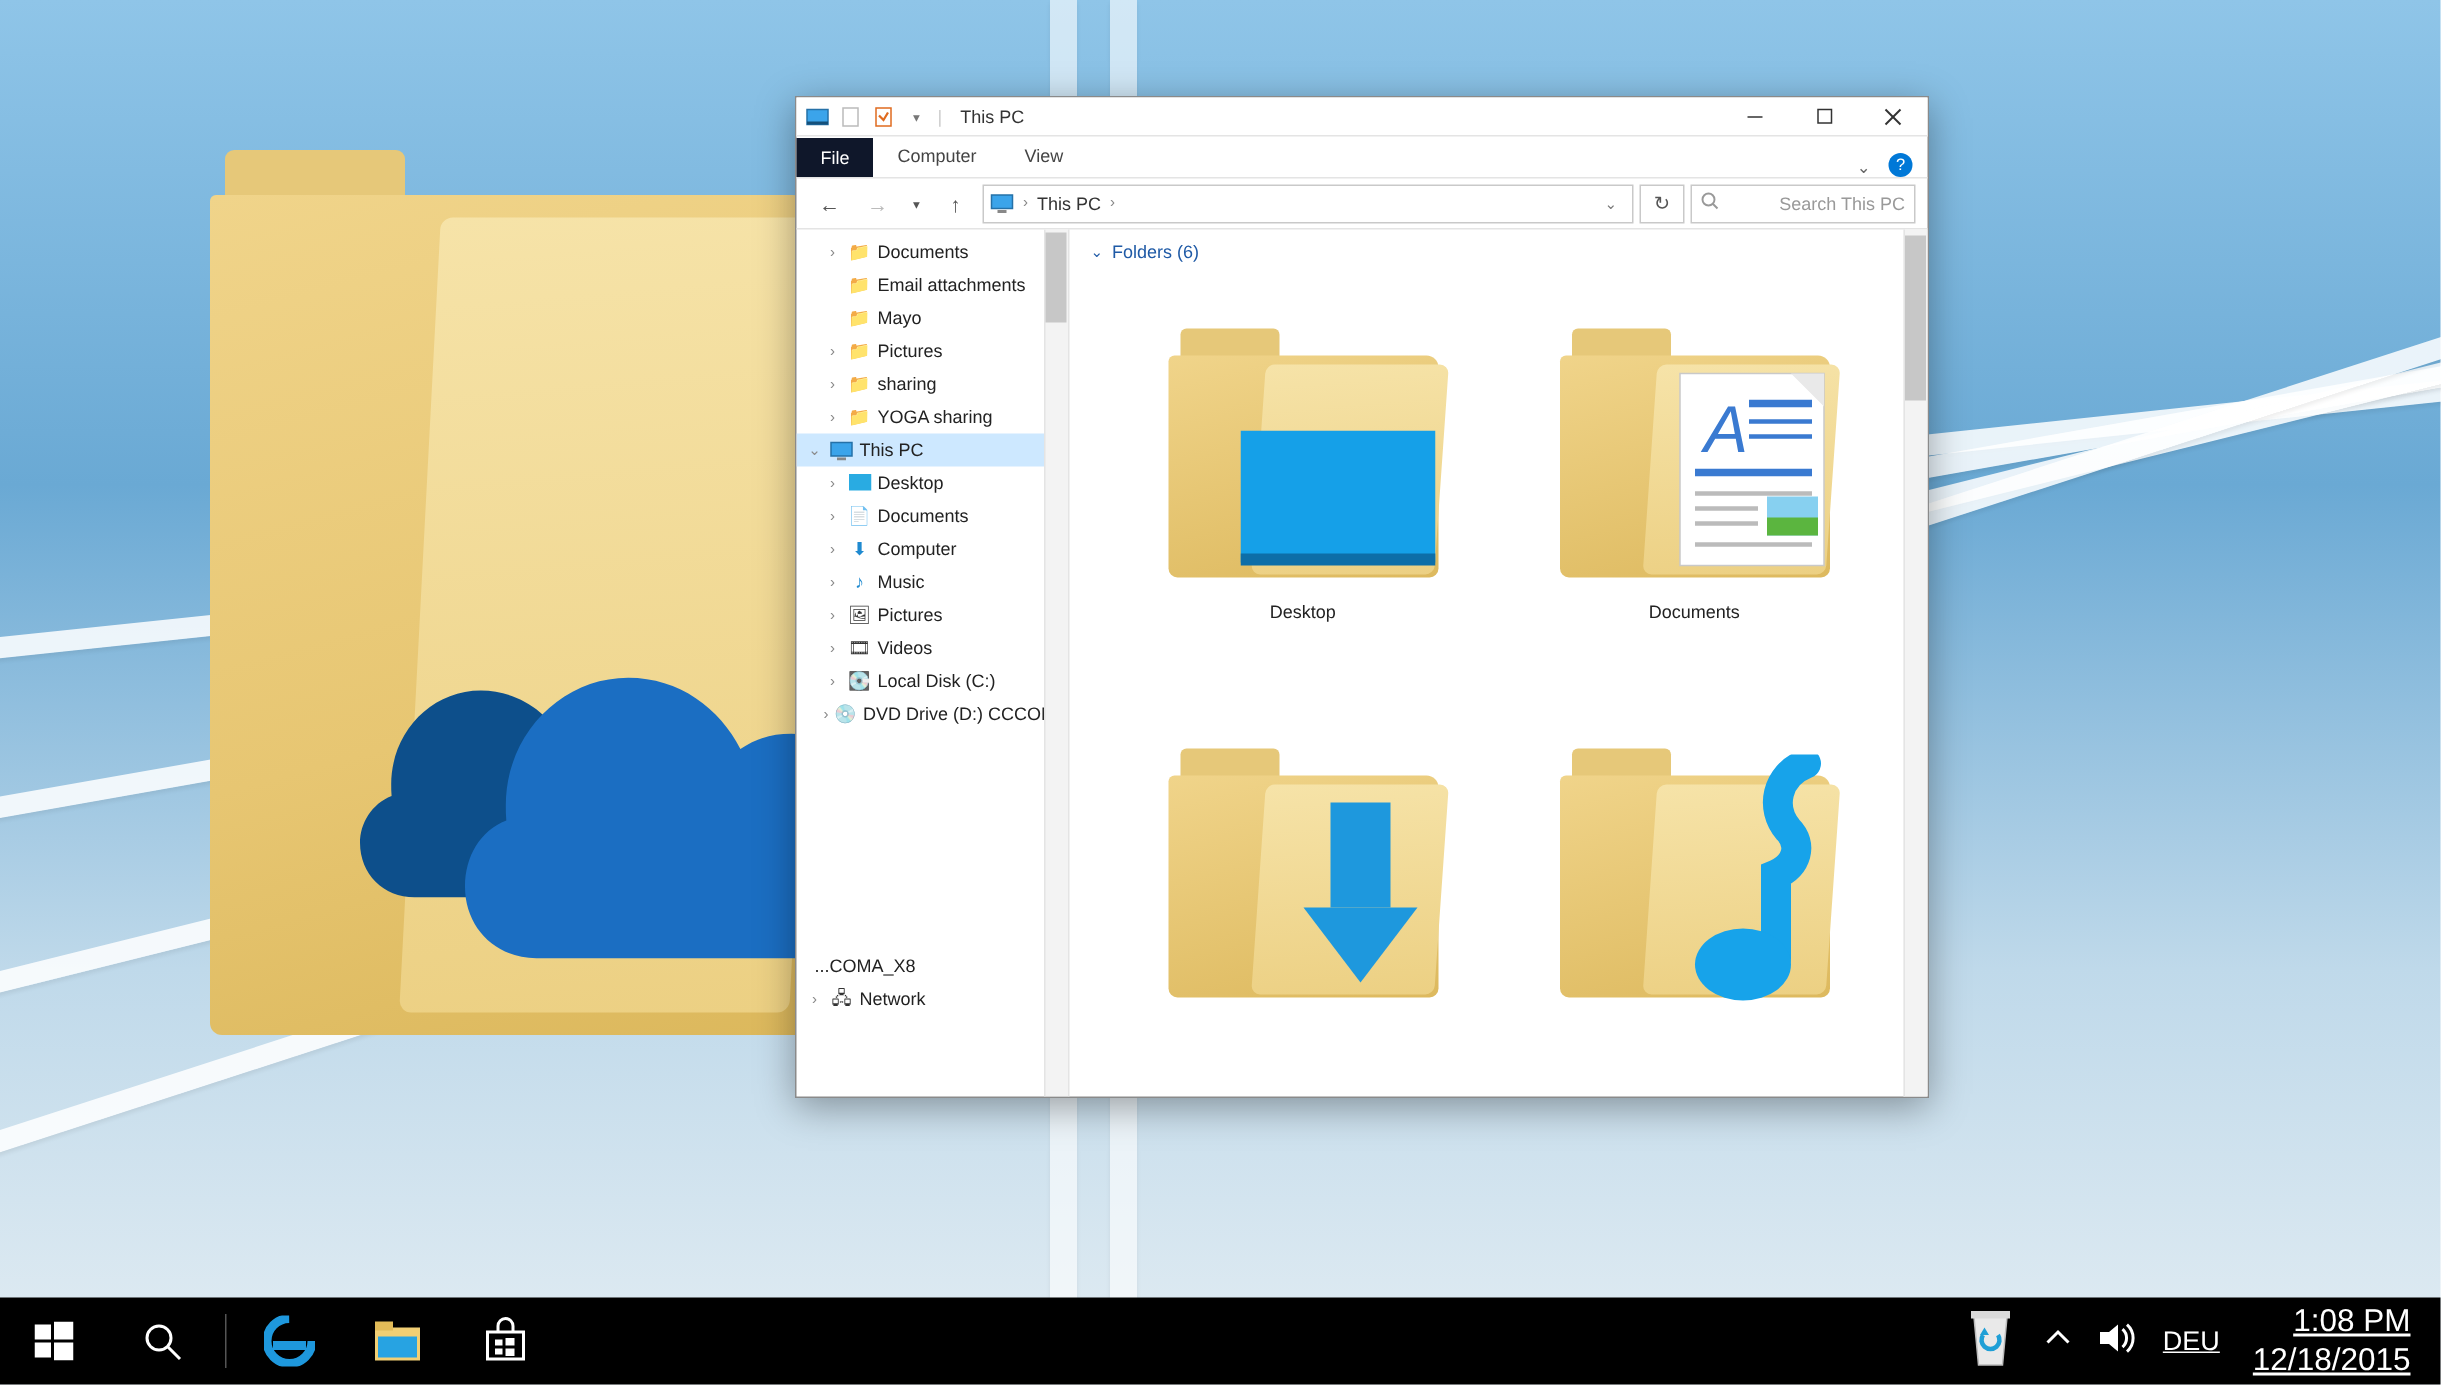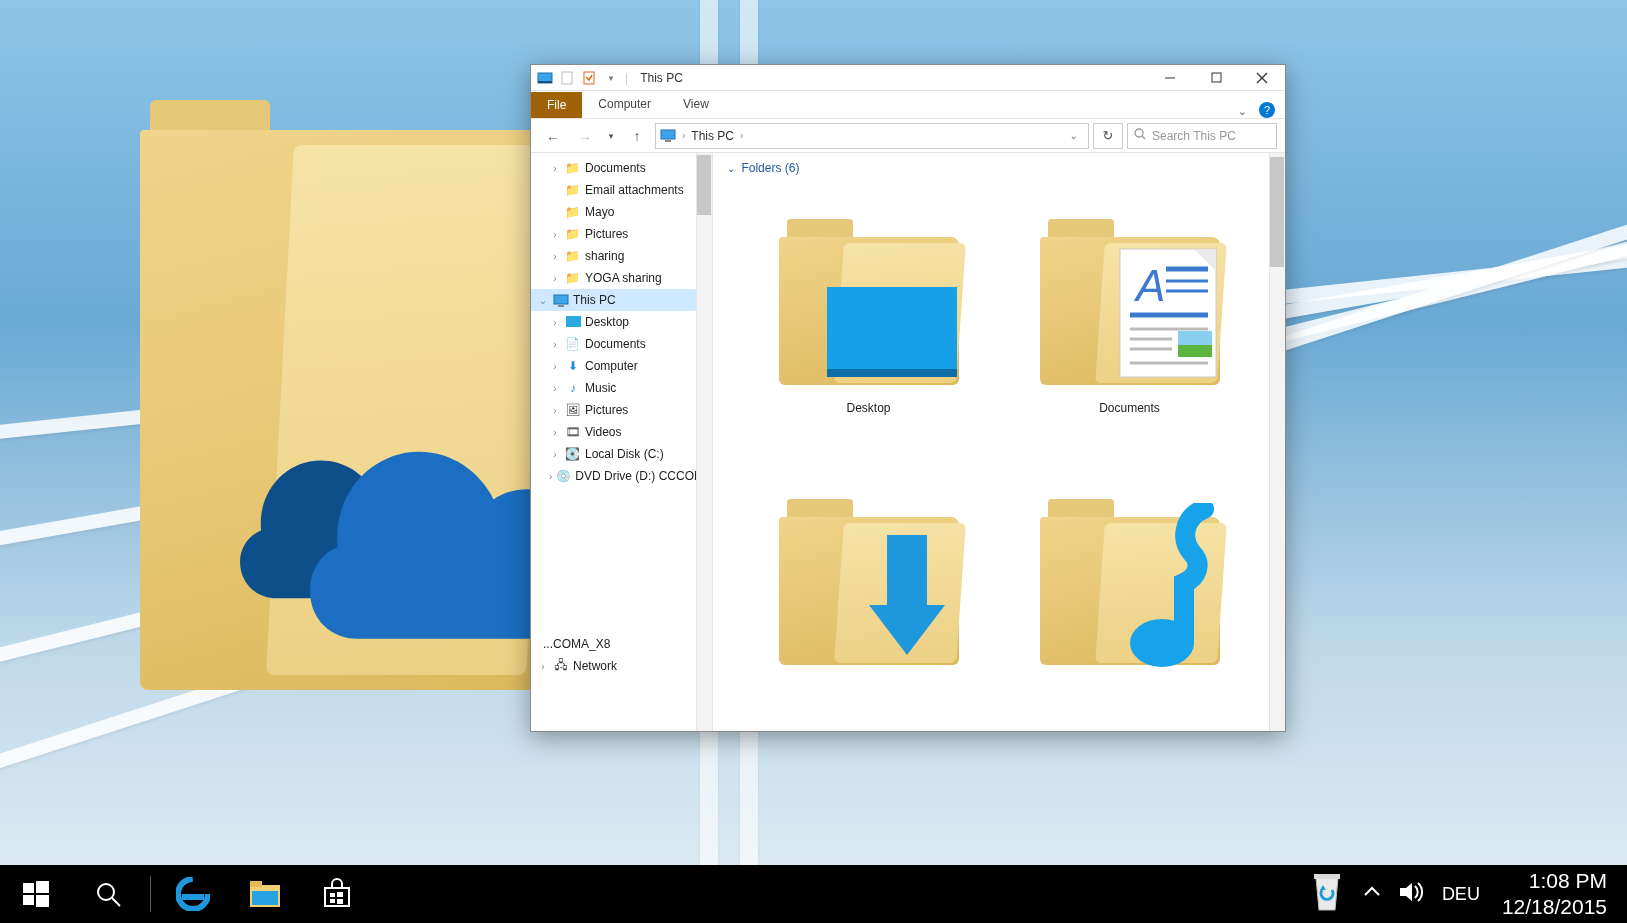--- a/index.html
+++ b/index.html
@@ -30,37 +30,37 @@
 .titlebar { height:26px; display:flex; align-items:center; background:#fff; border-bottom:1px solid #e4e4e4;}
 .titlebar .qat { display:flex; align-items:center; gap:6px; padding:0 6px;}
 .titlebar .qat .ico { width:16px; height:16px; display:flex; align-items:center; justify-content:center;}
 .titlebar .title { padding-left:6px; color:#333;}
 .titlebar .spacer { flex:1;}
 .win-controls { display:flex; height:26px;}
 .win-controls button { width:46px; height:26px; border:none; background:transparent; font-size:13px; cursor:pointer; display:flex; align-items:center; justify-content:center;}
 
 .ribbon-tabs { height:28px; display:flex; align-items:flex-end; border-bottom:1px solid #e4e4e4; padding-right:10px;}
 .ribbon-tabs .tab { height:28px; padding:0 16px; display:flex; align-items:center; font-size:12px; cursor:pointer; color:#444;}
-.ribbon-tabs .tab.file { background:#a16207; color:#fff; font-weight:400; height:26px; margin-top:2px;}
+.ribbon-tabs .tab.file { background:#0f172a; color:#fff; font-weight:400; height:26px; margin-top:2px;}
 .ribbon-tabs .spacer { flex:1;}
 .ribbon-tabs .help { width:16px; height:16px; border-radius:50%; background:#0078d7; color:#fff; font-size:11px; display:flex; align-items:center; justify-content:center; margin-left:6px;}
 .ribbon-tabs .chev { color:#666; font-size:11px; padding:0 6px;}
 
 .navbar { height:34px; display:flex; align-items:center; gap:4px; padding:4px 8px; border-bottom:1px solid #e4e4e4;}
 .navbar .nav-btn { width:28px; height:26px; border:none; background:transparent; color:#555; font-size:14px; cursor:pointer; border-radius:2px;}
 .navbar .nav-btn:disabled { color:#bbb;}
 .address { flex:1; height:26px; border:1px solid #c9c9c9; display:flex; align-items:center; padding:0 4px; gap:6px; min-width:0;}
 .address .pc-ico { width:16px; height:16px; display:flex; align-items:center; justify-content:center;}
 .address .crumb { color:#333;}
 .address .sep { color:#888; font-size:10px;}
 .address .spacer { flex:1;}
 .address .drop { color:#777; font-size:10px; padding:0 6px;}
 .refresh { width:30px; height:26px; border:1px solid #c9c9c9; background:#fff; display:flex; align-items:center; justify-content:center; color:#555; font-size:13px;}
 .search { width:150px; height:26px; border:1px solid #c9c9c9; display:flex; align-items:center; padding:0 6px; color:#888; gap:6px;}
-.search input { border:none; outline:none; width:100%; font-size:12px; color:#1d4ed8;}
+.search input { border:none; outline:none; width:100%; font-size:12px; color:#1d4ed8;text-align:right;}
 .search input::placeholder { color:#999;}
 
 .body { flex:1; display:flex; min-height:0;}
 .tree { width:182px; border-right:1px solid #e4e4e4; overflow:hidden; position:relative; padding-top:4px;}
 .tree .scroller { position:absolute; right:0; top:0; bottom:0; width:16px; background:#f3f3f3; border-left:1px solid #e4e4e4;}
 .tree .thumb { position:absolute; right:1px; top:2px; width:14px; height:60px; background:#c7c7c7;}
 .tree-item { display:flex; align-items:center; height:22px; padding-left:6px; gap:4px; cursor:pointer; white-space:nowrap; overflow:hidden;}
 .tree-item.selected { background:#cde8ff;}
 .tree .exp { width:12px; color:#8a8a8a; font-size:10px; text-align:center;}
 .tree .tico { width:16px; height:16px; display:flex; align-items:center; justify-content:center; font-size:12px;}
@@ -81,21 +81,21 @@
 
 .content .cscroll { position:absolute; right:0; top:0; bottom:0; width:16px; background:#f3f3f3; border-left:1px solid #e4e4e4;}
 .content .cscroll .cthumb { position:absolute; right:1px; top:4px; width:14px; height:110px; background:#c7c7c7;}
 
 .statusbar { height:24px; border-top:1px solid #e4e4e4; display:flex; align-items:center; padding:0 10px; font-size:11px; color:#555; justify-content:space-between;}
 .statusbar .views { display:flex; gap:2px;}
 .statusbar .views .v { width:22px; height:18px; border:1px solid #c9c9c9; display:flex; align-items:center; justify-content:center; font-size:11px;}
 .statusbar .views .v.active { background:#eaf3fb; border-color:#8ab9de;}
 
 
-.taskbar { position:absolute; left:0; right:0; bottom:0; height:58px; background:#000; display:flex; align-items:center; color:#fff;}
+.taskbar { position:absolute; left:0; right:0; bottom:0; height:58px; background:#000; display:flex; align-items:center; color:#fff;text-decoration:underline;}
 .taskbar .tbtn { width:72px; height:58px; display:flex; align-items:center; justify-content:center; cursor:pointer;}
 .taskbar .divider { width:1px; height:36px; background:#555; margin:0 6px;}
 .taskbar .tray { margin-left:auto; display:flex; align-items:center; gap:16px; padding:0 14px;}
 .taskbar .clock { text-align:right; line-height:1.25; font-size:21px; padding-right:6px; padding-left:6px;}
 .taskbar .lang { font-size:18px;}
 
 
 .svg { display:block; }
 
 </style>

